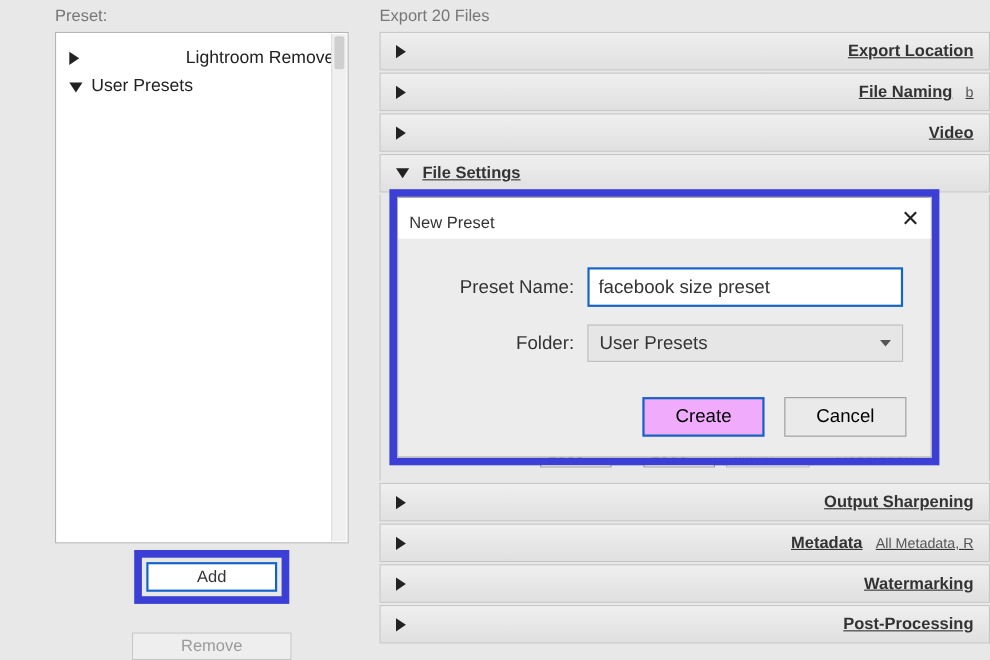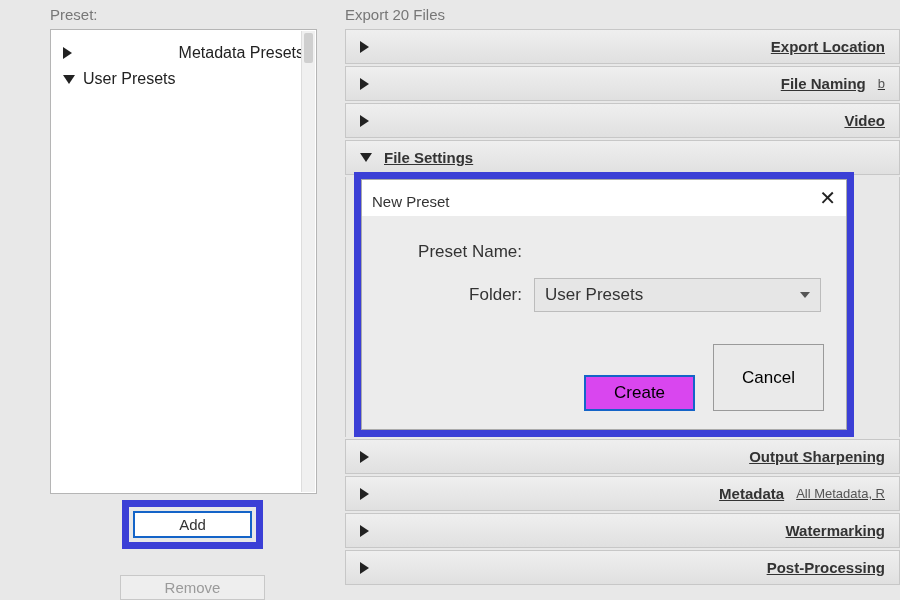--- a/index.html
+++ b/index.html
@@ -35,35 +35,35 @@
   .modal-title { background: #fff; padding: 6px 10px; display: flex; align-items: flex-end; font-size: 15px; color: #333; }
   .close-x { margin-left: auto; font-size: 20px; color: #222; cursor: pointer; font-family: Arial; }
   .modal-body { padding: 26px 25px 6px 30px; }
   .form-row { display: flex; align-items: center; gap: 12px; margin-bottom: 16px; }
   .form-label { width: 130px; text-align: right; font-size: 17px; color: #333; }
   .text-input { flex: 1; border: 2px solid #1464c8; background: #fff; padding: 6px 8px; font-size: 17px; color: #333; }
   .select-input { flex: 1; border: 1px solid #bcbcbc; background: #e6e6e6; padding: 6px 10px; font-size: 17px; color: #333; display: flex; align-items: center; cursor: pointer; }
   .select-input .chev { margin-left: auto; }
   .modal-actions { display: flex; justify-content: flex-end; gap: 18px; padding: 10px 22px 18px 0; }
   .mbtn { padding: 6px 28px; font-size: 17px; border: 1px solid #9a9a9a; background: #eaeaea; cursor: pointer; }
-  .mbtn.primary { border: 2px solid #1464c8; background: #d946ef; margin-top: 31px; }
+  .mbtn.primary { border: 2px solid #1464c8; background: #f0abfc; }
   .mult { color: #666; }
   .res-label { margin-left: 14px; }
 </style>
 </head>
 <body>
 
 <div class="root">
   <div class="left">
     <div class="section-title">Preset:</div>
     <div class="preset-box">
       <div class="tree">
         <div class="tree-item">
           <span class="tri right"></span>
-          <span>Metadata Presets</span>
+          <span>Lightroom Remove</span>
         </div>
         <div class="tree-item">
           <span class="tri down"></span>
           <span>User Presets</span>
         </div>
       </div>
       <div class="scrollbar">
         <div class="scroll-thumb"></div>
       </div>
     </div>
@@ -130,20 +130,21 @@
 
 <div class="modal-wrap">
   <div class="modal-inner">
     <div class="modal-title">
       <span>New Preset</span>
       <span class="close-x">✕</span>
     </div>
     <div class="modal-body">
       <div class="form-row">
         <div class="form-label">Preset Name:</div>
+        <input class="text-input" value="facebook size preset" style="">
       </div>
       <div class="form-row">
         <div class="form-label">Folder:</div>
         <div class="select-input">
           <span>User Presets</span>
           <span class="chev"></span>
         </div>
       </div>
     </div>
     <div class="modal-actions">

